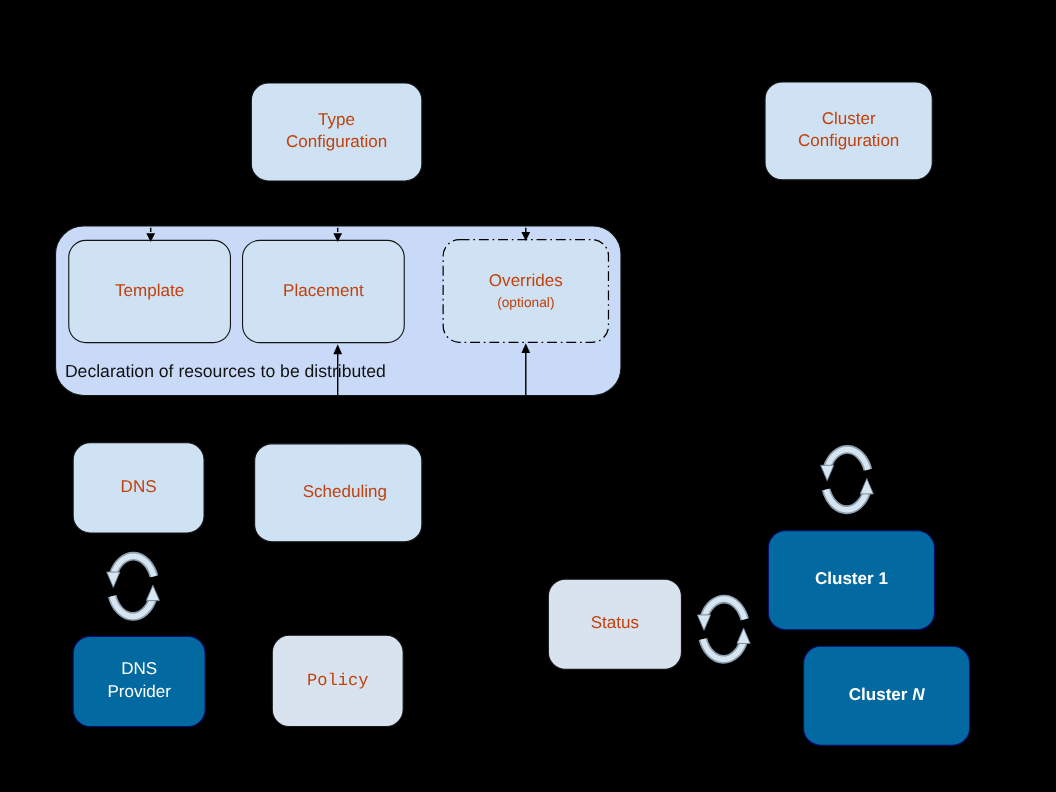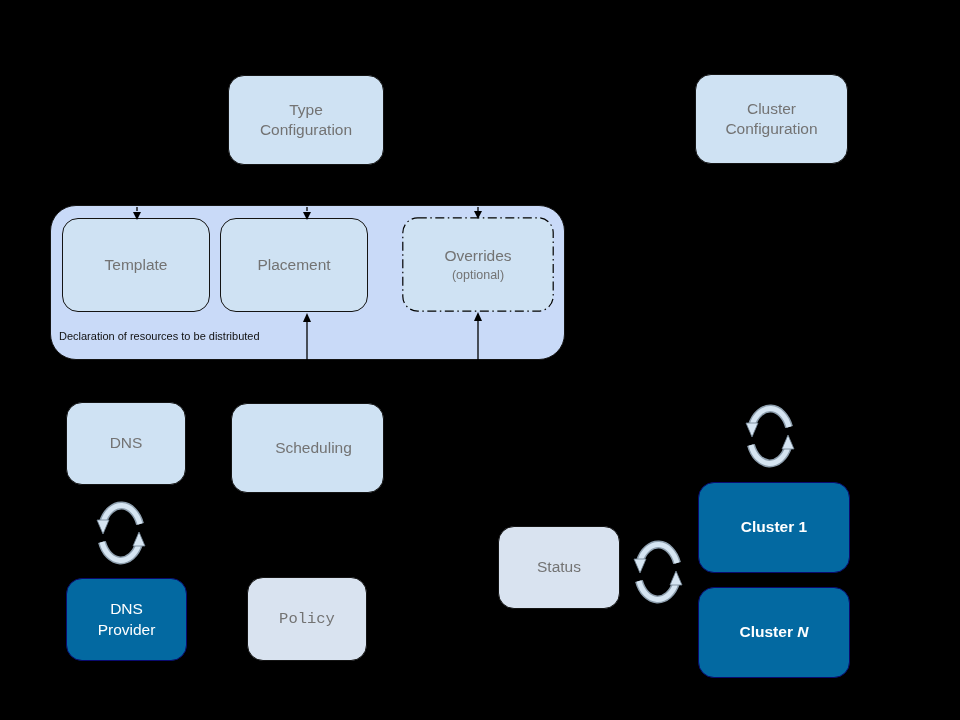--- a/index.html
+++ b/index.html
@@ -2,52 +2,52 @@
 <html><head>
 <meta charset="utf-8">
 <style>
   html,body{margin:0;padding:0;background:#000;}
   .stage{
     position:relative;width:960px;height:720px;background:#000;overflow:hidden;
     font-family:"Liberation Sans",sans-serif;
   }
   .box{
     position:absolute;display:flex;align-items:center;justify-content:center;
-    text-align:center;border-radius:16px;color:#737373;font-size:15.5px;line-height:1.3;
+    text-align:center;border-radius:16px;color:#c2410c;font-size:15.5px;line-height:1.3;
     box-sizing:border-box;
   }
   .box .lbl{white-space:pre-line;}
   .light{background:#cfe2f3;border:1px solid #141414;}
   .muted{background:#d9e3f0;border:1px solid #141414;}
   .blue{background:#0369a1;border:1px solid #0a0a6e;color:#fff;}
   .bold{font-weight:bold;}
   .group{
     position:absolute;left:50px;top:205px;width:515px;height:155px;
     background:#c9daf8;border:1px solid #141414;border-radius:26px;box-sizing:border-box;
   }
   .caption{
-    position:absolute;left:8px;top:124px;font-size:11px;color:#111;white-space:nowrap;
+    position:absolute;left:8px;top:124px;font-size:16px;color:#111;white-space:nowrap;
   }
   
   .type-config{left:228px;top:75px;width:156px;height:90px;}
   .cluster-config{left:695px;top:74px;width:153px;height:90px;}
   .template{left:62px;top:218px;width:148px;height:94px;}
   .placement{left:220px;top:218px;width:148px;height:94px;}
   .overrides{left:402px;top:217px;width:152px;height:95px;background:transparent;border:none;}
   .overrides .ovl{position:relative;z-index:1;display:flex;flex-direction:column;align-items:center;}
   .overrides .note{font-size:12.5px;margin-top:1px;}
   .overrides svg.border{position:absolute;left:0;top:0;z-index:0;}
   .dns{left:66px;top:402px;width:120px;height:83px;}
   .scheduling{left:231px;top:403px;width:153px;height:90px;padding-left:12px;}
   .dns-provider{left:66px;top:578px;width:121px;height:83px;}
   .policy{left:247px;top:577px;width:120px;height:84px;font-family:Liberation Mono, monospace;}
   .propagation{left:696px;top:299px;width:152px;height:92px;}
   .status{left:498px;top:526px;width:122px;height:83px;}
   .cluster1{left:698px;top:482px;width:152px;height:91px;}
-  .clustern{left:698px;top:587px;width:152px;height:91px;}
+  .clustern{left:730px;top:587px;width:152px;height:91px;}
   .clustern i{font-style:italic;}
   .sync{position:absolute;z-index:3;}
   .sync-dns{left:94px;top:496px;}
   .sync-prop{left:743px;top:399px;}
   .sync-status{left:631px;top:534px;}
   .connectors{position:absolute;left:0;top:0;z-index:2;pointer-events:none;}
   .nodes{position:absolute;left:0;top:0;width:960px;height:720px;}
 </style>
 </head>
 <body>

